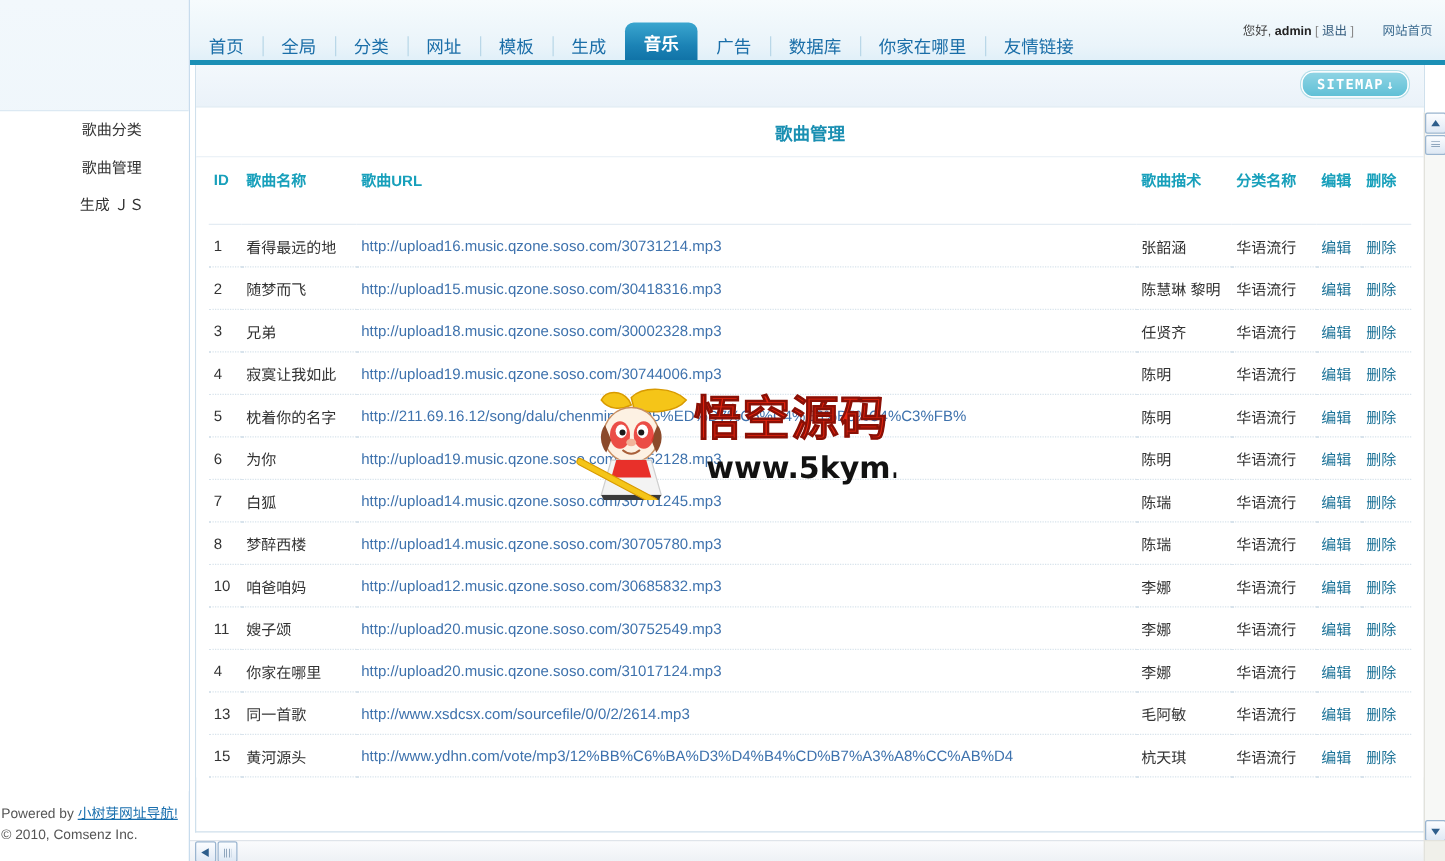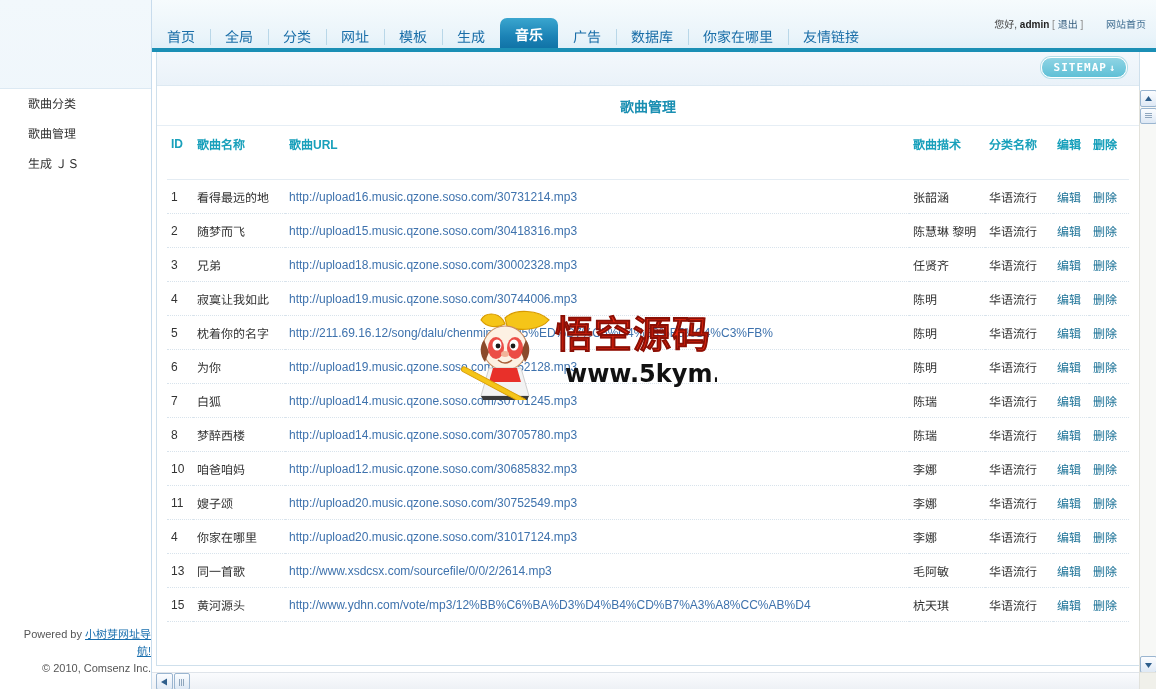--- a/index.html
+++ b/index.html
@@ -39,41 +39,41 @@
     text-shadow: 0 1px 0 #ffffff;
     font-family: "DejaVu Sans", "Liberation Sans", sans-serif;
   }
   #sidebar-panel {
     position: absolute;
     left: 0; top: 88px;
     width: 151px;
     height: 545px;
     background: #ffffff;
     border-top: 1px solid #dce9f3;
+    text-align: center;
   }
   .side-item {
     display: block;
     padding: 5px 0 5px 28px;
     color: #333333;
     font-size: 12px;
     line-height: 20px;
     text-decoration: none;
     cursor: pointer;
     white-space: nowrap;
   }
 
   #footer-left {
     position: absolute;
     left: 0; bottom: 12px;
     width: 151px;
-    padding-left: 12px;
+    padding-left: 1px;
     color: #555555;
     font-size: 11px;
     line-height: 17px;
-    text-align: right;
   }
   #footer-left .brand { color: #1a6fae; }
 
   
   #topbar {
     position: absolute;
     left: 152px; top: 0;
     width: 1004px; height: 52px;
     background: linear-gradient(to bottom, #f6fbfd 0%, #eaf4fa 70%, #ddeef8 100%);
   }

